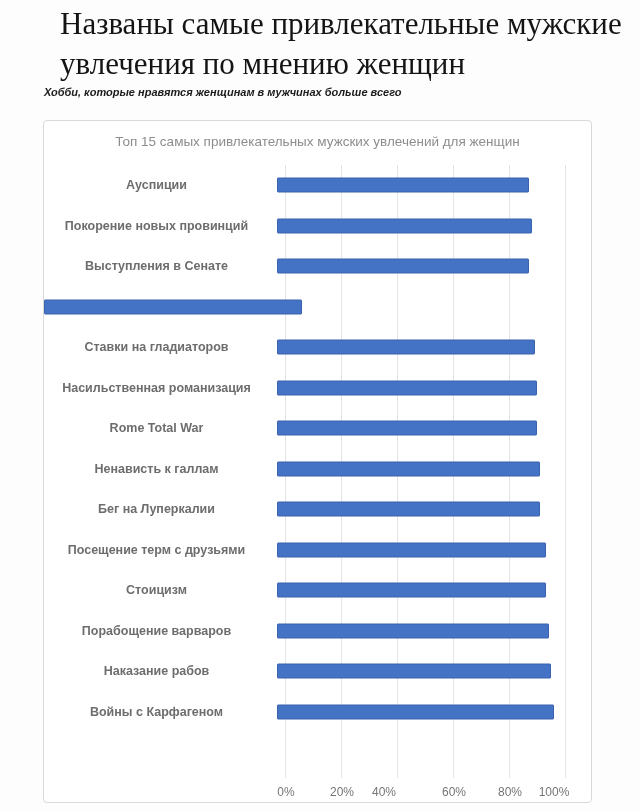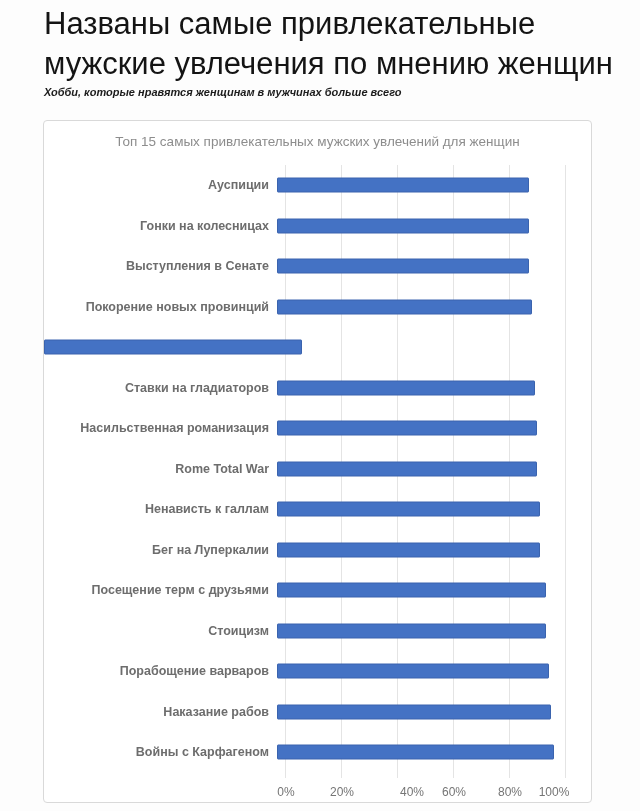--- a/index.html
+++ b/index.html
@@ -13,22 +13,22 @@
   }
   *{margin:0;padding:0;box-sizing:border-box;}
   html,body{width:640px;}
   body{
     width:640px;height:811px;position:relative;
     background:#fdfdfd;
     font-family:"Liberation Sans", sans-serif;
     overflow:hidden;
   }
   .page-title{
-    position:absolute;left:44px;top:4px;width:578px;
-    font-family:Liberation Sans, sans-serif;
+    position:absolute;left:60px;top:4px;width:578px;
+    font-family:Liberation Serif, serif;
     font-size:31px;font-weight:400;line-height:40px;
     color:#141414;letter-spacing:0px;
   }
   .page-subtitle{
     position:absolute;left:44px;top:86px;width:560px;
     font-size:11px;font-style:italic;font-weight:bold;
     color:#1c1c1c;
   }
   .chart-card{
     position:absolute;left:43px;top:120px;width:549px;height:683px;
@@ -44,21 +44,21 @@
   .gridlines{position:absolute;left:0;top:0;width:100%;height:613px;}
   .gridline{
     position:absolute;top:0;height:613px;width:1px;
     background:var(--gridline);
   }
   .chart-rows{position:relative;}
   .chart-row{
     display:flex;align-items:center;height:40.5px;width:100%;
   }
   .cat-label{
-    width:233px;text-align:right;padding-right:8px;
+    width:233px;text-align:center;padding-right:8px;
     font-size:12.5px;font-weight:bold;color:var(--category-label);
     white-space:nowrap;
   }
   .bar-track{flex:1;position:relative;height:100%;}
   .bar{
     position:absolute;left:0;top:50%;transform:translateY(-50%);
     height:15px;
     background:var(--bar-fill);
     border:1px solid var(--bar-border);
     border-radius:1px;
@@ -92,38 +92,32 @@
   <div class="gridline" style="left: 521px;"></div>
 </div>
     <div class="chart-rows">
   <div class="chart-row">
     <div class="cat-label">Ауспиции</div>
     <div class="bar-track">
       <div class="bar" style="width: 252px;"></div>
     </div>
   </div>
 
-  <div class="chart-row">
-    <div class="cat-label">Гонки на колесницах</div>
+
+  <div class="chart-row">
+    <div class="cat-label">Покорение новых провинций</div>
+    <div class="bar-track">
+      <div class="bar" style="width: 254.8px;"></div>
+    </div>
+  </div>
+
+  <div class="chart-row">
+    <div class="cat-label">Выступления в Сенате</div>
     <div class="bar-track">
       <div class="bar" style="width: 252px;"></div>
-    </div>
-  </div>
-
-  <div class="chart-row">
-    <div class="cat-label">Выступления в Сенате</div>
-    <div class="bar-track">
-      <div class="bar" style="width: 252px;"></div>
-    </div>
-  </div>
-
-  <div class="chart-row">
-    <div class="cat-label">Покорение новых провинций</div>
-    <div class="bar-track">
-      <div class="bar" style="width: 254.8px;"></div>
     </div>
   </div>
 
   <div class="chart-row">
     <div class="bar-track">
       <div class="bar" style="width: 257.6px;"></div>
     </div>
   </div>
 
   <div class="chart-row">
@@ -194,21 +188,21 @@
     <div class="bar-track">
       <div class="bar" style="width: 277.2px;"></div>
     </div>
   </div>
 </div>
     <div class="axis-labels">
   <div class="axis-tick-label" style="left: 242px;">0%</div>
 
   <div class="axis-tick-label" style="left: 298px;">20%</div>
 
-  <div class="axis-tick-label" style="left: 368px;">40%</div>
+  <div class="axis-tick-label" style="left: 340px;">40%</div>
 
   <div class="axis-tick-label" style="left: 410px;">60%</div>
 
   <div class="axis-tick-label" style="left: 466px;">80%</div>
 
   <div class="axis-tick-label" style="left: 510px;">100%</div>
 </div>
   </div>
 </div>
 

